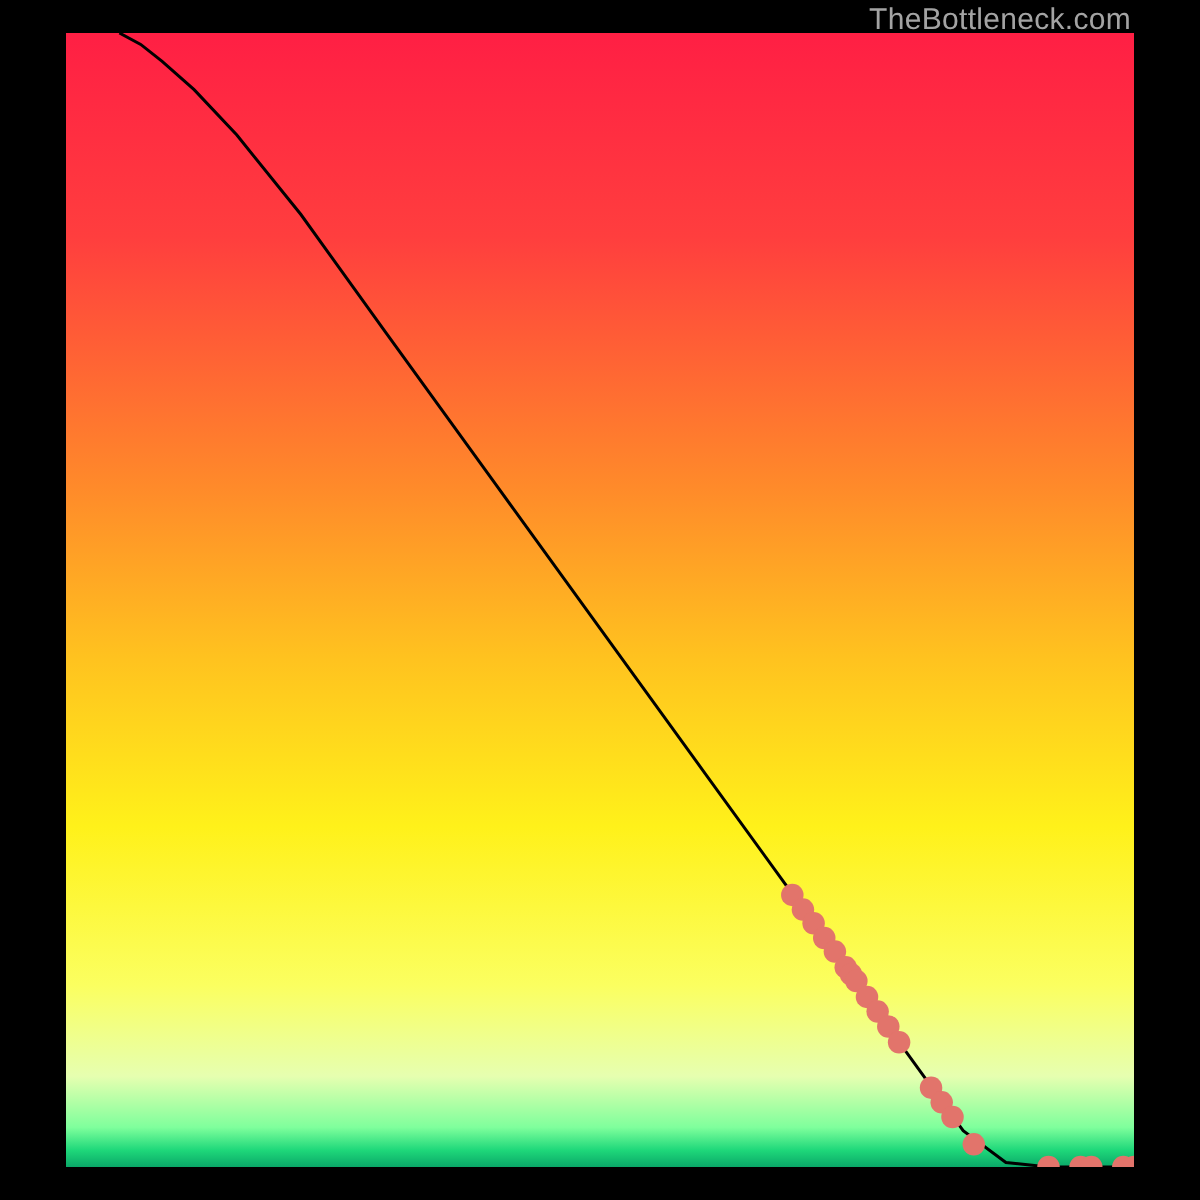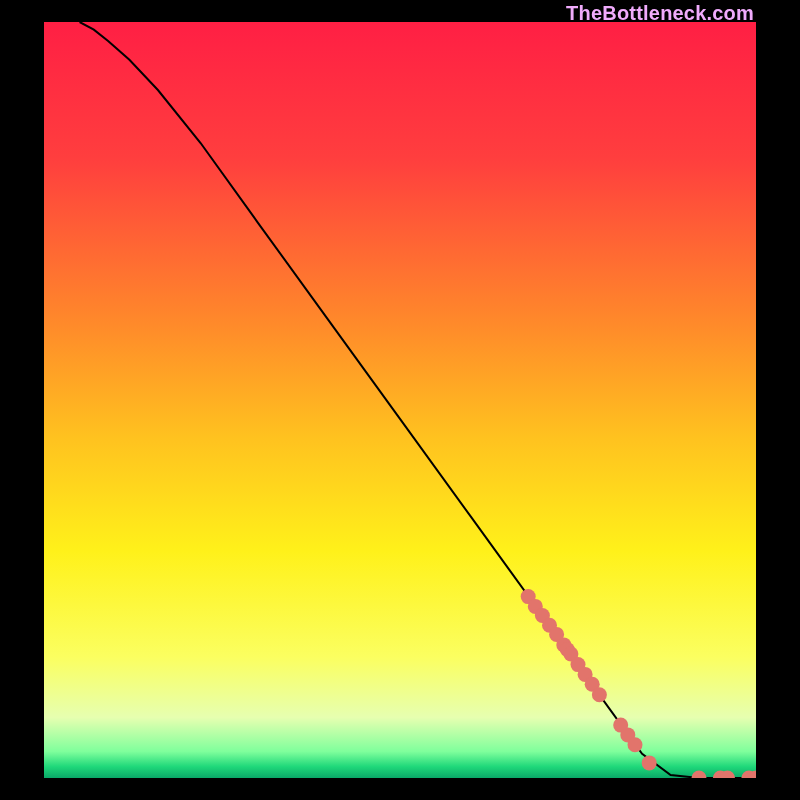--- a/index.html
+++ b/index.html
@@ -20,23 +20,23 @@
     position: absolute;
     left: 44px;
     top: 22px;
     width: 712px;
     height: 756px;
   }
   .attribution {
     position: absolute;
     top: 2px;
     right: 46px;
-    color: #f0abfc;
+    color: #a3a3a3;
     font-size: 20px;
-    font-weight: 700;
+    font-weight: 400;
     letter-spacing: 0.2px;
   }
   svg { display: block; }
 </style>
 </head>
 <body>
 
 <div class="wrap">
   <div class="attribution">TheBottleneck.com</div>
 

